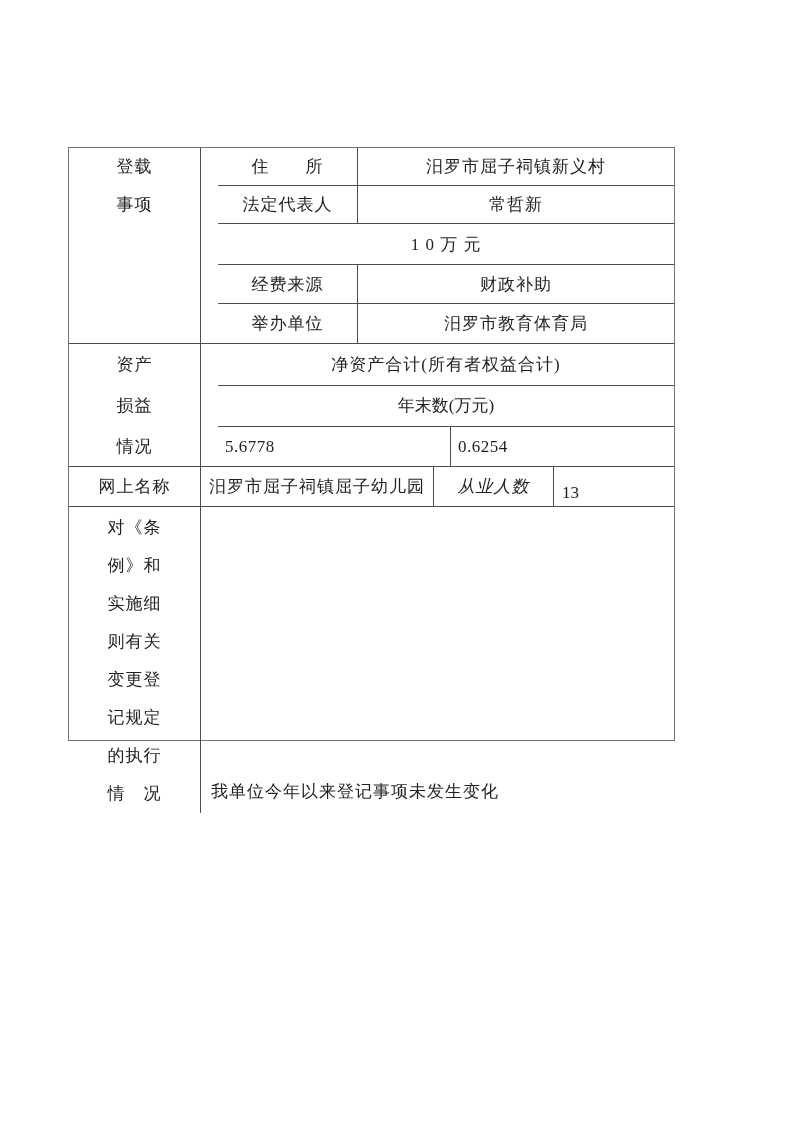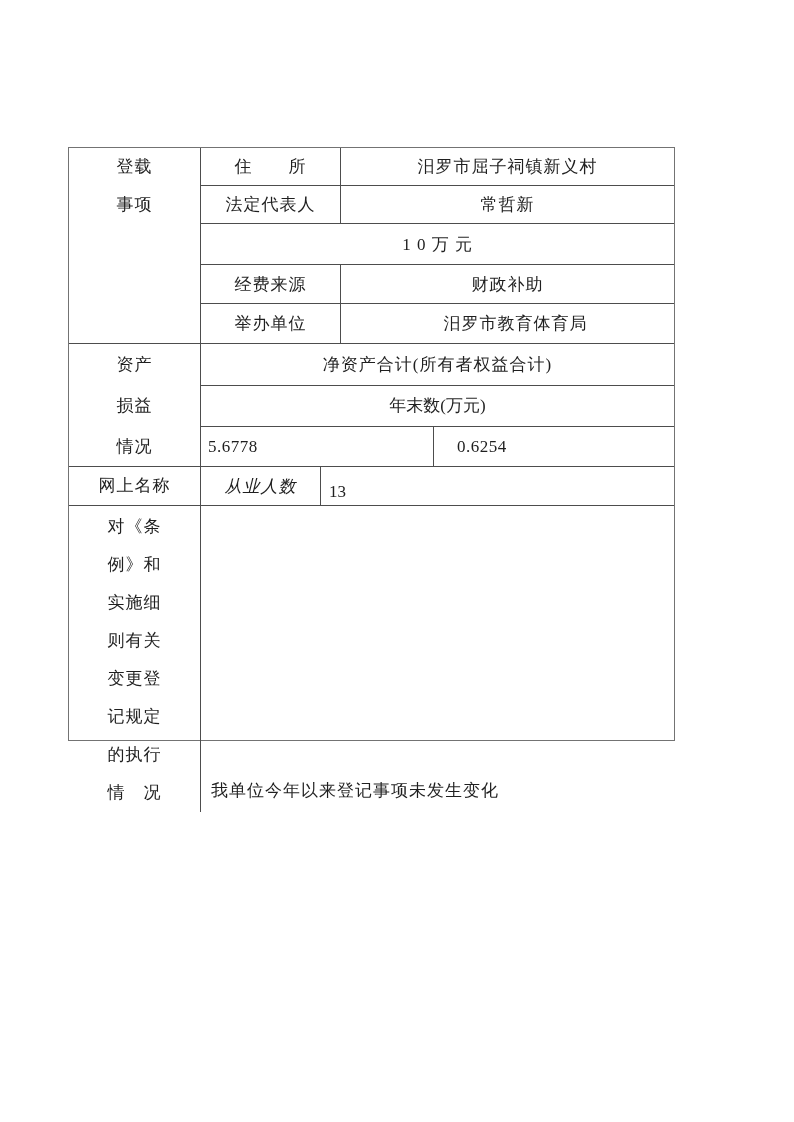--- a/index.html
+++ b/index.html
@@ -25,22 +25,22 @@
     border-right: 1px solid #4d4d4d;
     display: flex; flex-direction: column;
     align-items: center;
     text-align: center;
   }
   .left-col .lbl-line { line-height: 38px; letter-spacing: 1px; }
   .left-col.s2 .lbl-line { line-height: 41px; }
   .left-col.s3 { justify-content: center; }
   .left-col.s4 { padding-top: 2px; }
   .right-part { flex: 1; display: flex; flex-direction: column; }
-  .row { display: flex; border-bottom: 1px solid #4d4d4d; }
-  .row:last-child { border-bottom: none; gap: 16px; }
+  .row { display: flex; border-bottom: 1px solid #4d4d4d; margin-left: 17px; }
+  .row:last-child { border-bottom: none; }
   .h38 { height: 38px; } .h42 { height: 42px; } .h39 { height: 39px; justify-content: space-between; }
   .cell {
     display: flex; align-items: center; justify-content: center;
     overflow: hidden;
   }
   .cell-label {
     width: 140px;
     border-right: 1px solid #4d4d4d;
     letter-spacing: 1px;
   }
@@ -113,20 +113,21 @@
         <div class="cell cell-col2 num-cell">0.6254</div>
       </div>
     </div>
   </div>
 
   <div class="section" style="height:80px">
     <div class="left-col s3">
       <div class="lbl-line">网上名称</div>
     </div>
     <div class="right-part" style="flex-direction:row">
+      <div class="cell name-cell">汨罗市屈子祠镇屈子幼儿园</div>
       <div class="cell staff-label-cell">从业人数</div>
       <div class="cell staff-value-cell">13</div>
     </div>
   </div>
 
   <div class="section">
     <div class="left-col s4">
       <div class="lbl-line">对《条</div>
       <div class="lbl-line">例》和</div>
       <div class="lbl-line">实施细</div>

